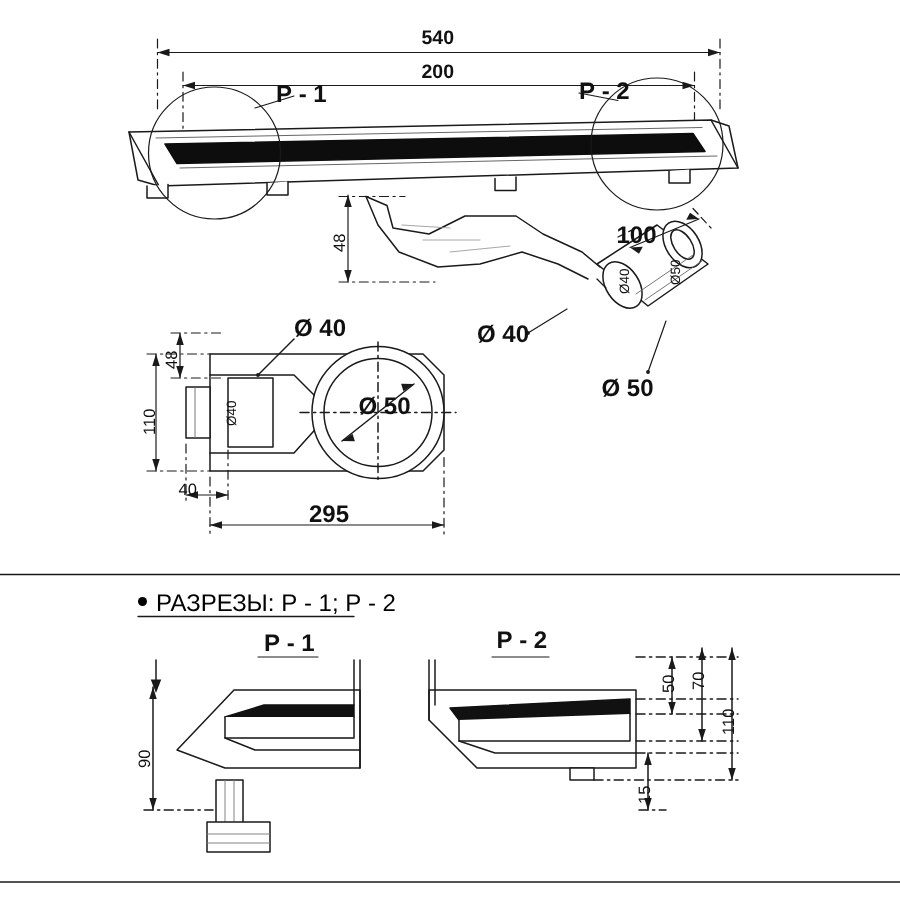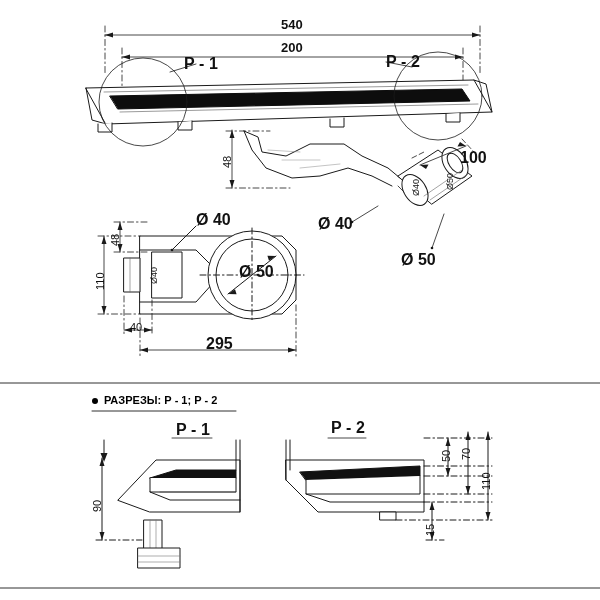--- a/index.html
+++ b/index.html
@@ -43,22 +43,22 @@
   }
   .lbl.sm {
     font-size: 9px;
   }
   .lbl.vert {
     transform-origin: 0 0;
   }
   .rot90 { transform: rotate(-90deg); }
   .sectionTitle {
     position: absolute;
-    font-size: 11px;
-    font-weight: bold;
+    font-size: 16px;
+    font-weight: normal;
     white-space: nowrap;
   }
   .bulletdot {
     position: absolute;
     width: 6px;
     height: 6px;
     background: #000;
     border-radius: 50%;
   }
 </style>
@@ -292,35 +292,35 @@
   </svg>
 
   <div class="lbl big" style="left:281px; top:18px;">540</div>
   <div class="lbl big" style="left:281px; top:41px;">200</div>
 
   <div class="lbl mid" style="left:184px; top:56px;">Р - 1</div>
   <div class="lbl mid" style="left:386px; top:54px;">Р - 2</div>
 
   <div class="lbl vert rot90" style="left:222px; top:168px;">48</div>
 
-  <div class="lbl mid" style="left:460px; top:150px;text-align:center;">100</div>
+  <div class="lbl mid" style="left:411px; top:150px;text-align:center;">100</div>
 
   <div class="lbl sm vert rot90" style="left:412px; top:196px;">Ø40</div>
   <div class="lbl sm vert rot90" style="left:446px; top:190px;">Ø50</div>
 
   <div class="lbl mid" style="left:318px; top:216px;">Ø 40</div>
   <div class="lbl mid" style="left:401px; top:252px;">Ø 50</div>
 
   <div class="lbl mid" style="left:196px; top:212px;">Ø 40</div>
   <div class="lbl sm vert rot90" style="left:150px; top:284px;">Ø40</div>
   <div class="lbl mid" style="left:239px; top:264px;">Ø 50</div>
 
   <div class="lbl vert rot90" style="left:110px; top:246px;">48</div>
   <div class="lbl vert rot90" style="left:95px; top:290px;">110</div>
-  <div class="lbl" style="left:130px; top:322px;">40</div>
+  <div class="lbl" style="left:119px; top:322px;">40</div>
   <div class="lbl mid" style="left:206px; top:336px;">295</div>
 
   <div class="bulletdot" style="left:92px; top:398px;"></div>
   <div class="sectionTitle" style="left:104px; top:394px;">РАЗРЕЗЫ: Р - 1; Р - 2</div>
 
   <div class="lbl mid" style="left:176px; top:422px;">Р - 1</div>
   <div class="lbl mid" style="left:331px; top:420px;">Р - 2</div>
 
   <div class="lbl vert rot90" style="left:92px; top:512px;">90</div>
   <div class="lbl vert rot90" style="left:441px; top:462px;">50</div>

